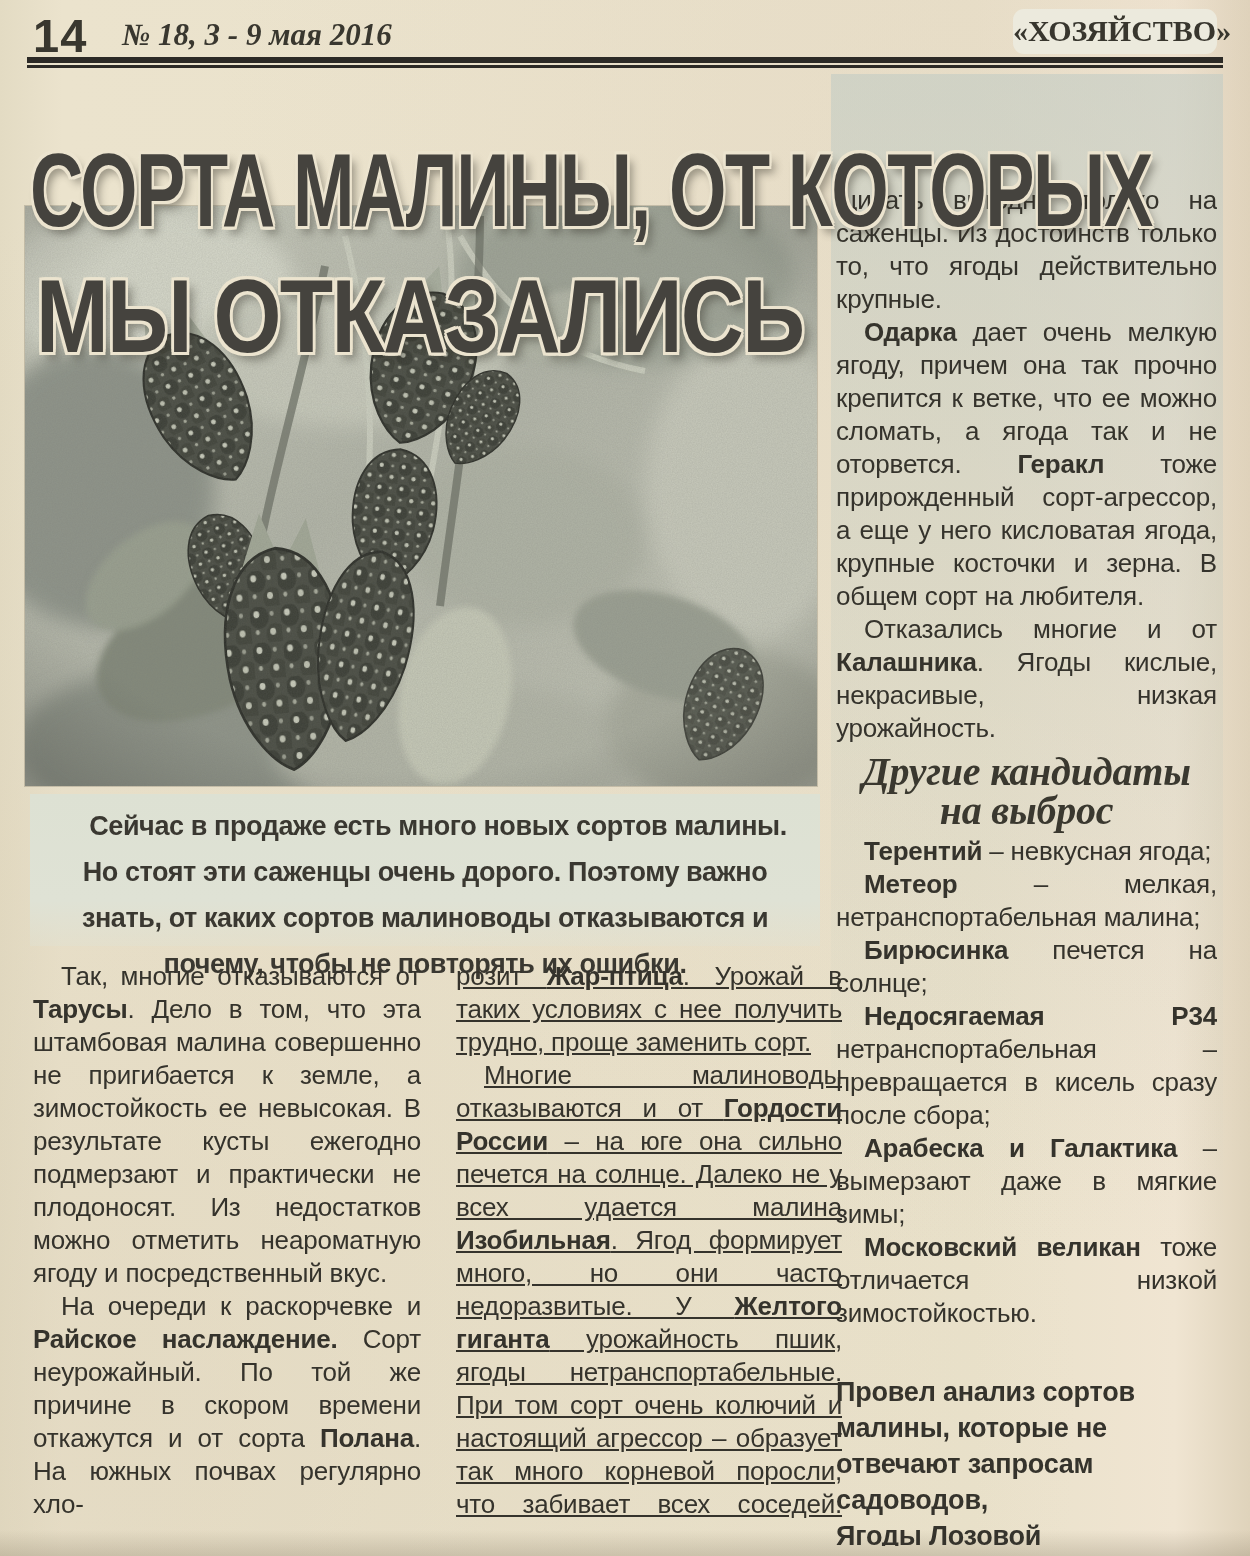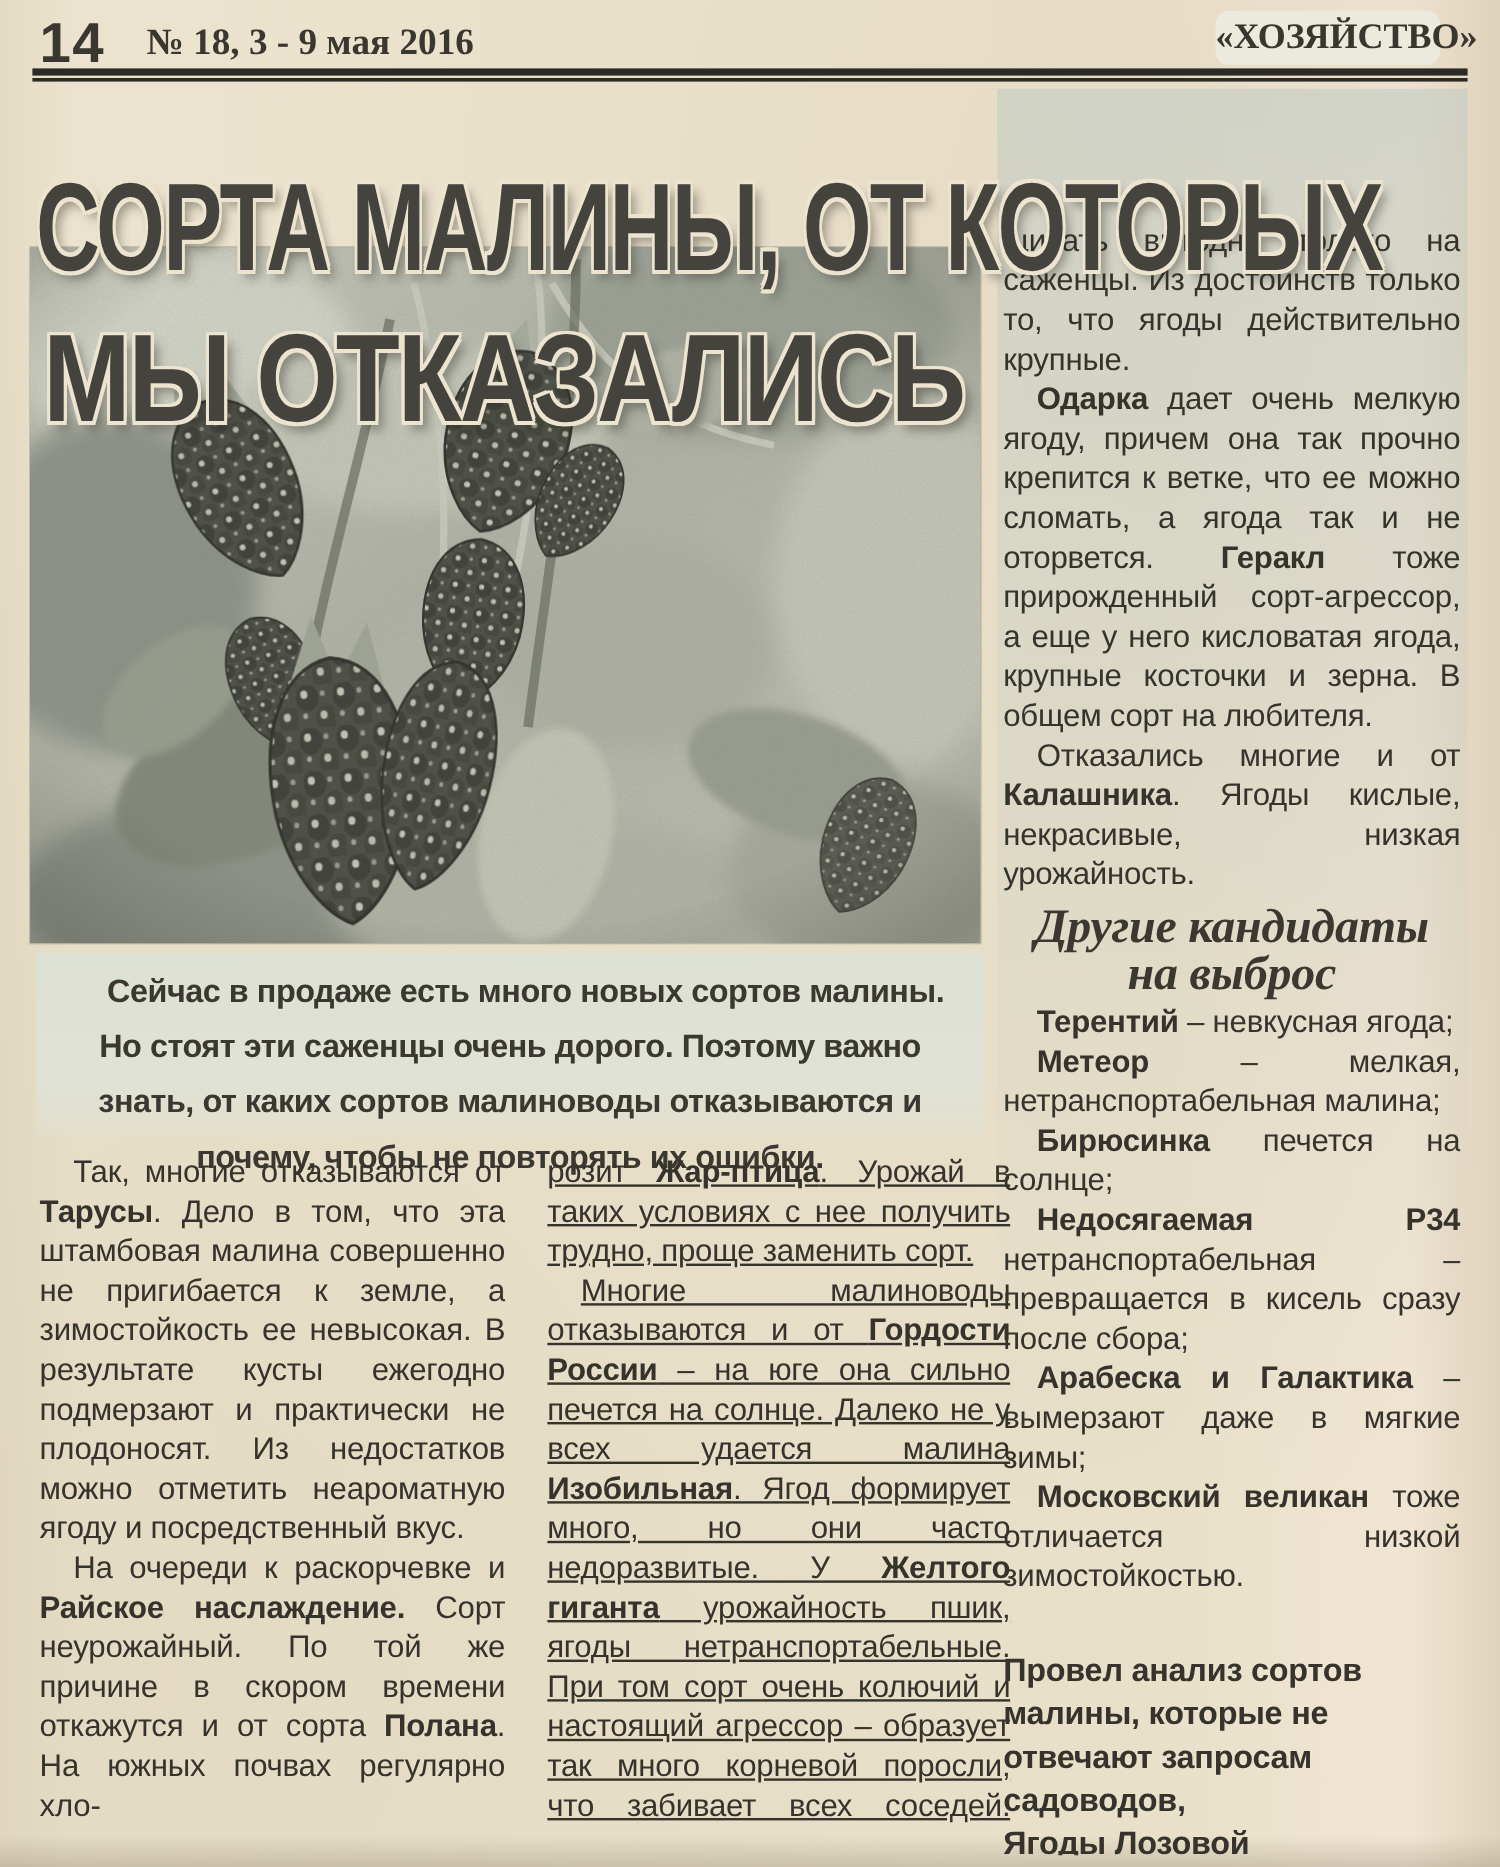--- a/index.html
+++ b/index.html
@@ -12,22 +12,22 @@
     font-family:"Liberation Sans", sans-serif;
     color:#36342e;
   }
   .page::after{ 
     content:""; position:absolute; left:0; right:0; bottom:0; height:26px;
     background:linear-gradient(180deg, transparent, rgba(120,108,86,0.25)); pointer-events:none;
   }
 
   
   .pagenum{position:absolute; left:33px; top:8px; font-size:47px; font-weight:bold; letter-spacing:1px; color:#39372f;}
-  .issue{position:absolute; left:122px; top:17px; font-family:"Liberation Serif", serif; font-weight:bold; font-size:31px; color:#39372f;}
-  .brand{position:absolute; left:1013px; top:9px; width:187px; text-align:center;
+  .issue{position:absolute; left:122px; top:17px; font-family:"Liberation Serif", serif; font-weight:bold; font-size:31px; color:#39372f;font-style:italic;}
+  .brand{position:absolute; left:1013px; top:9px; width:204px; text-align:center;
     background:#eceadd; padding:5px 0 6px; font-family:"Liberation Serif", serif;
     font-weight:bold; font-size:30px; color:#38362e;border-radius:11px;}
   .rule{position:absolute; left:27px; top:57px; width:1196px; height:11px; box-sizing:border-box;
     border-top:6px solid #2c2a26; border-bottom:3px solid #2c2a26;}
 
   
   .hl{position:absolute; white-space:nowrap; font-weight:bold; color:#45433e;
     font-size:104px; line-height:1.05; letter-spacing:-2px; transform-origin:left top;
     text-shadow:
       3px 0 0 #ece4cf, -3px 0 0 #ece4cf, 0 3px 0 #ece4cf, 0 -3px 0 #ece4cf,

